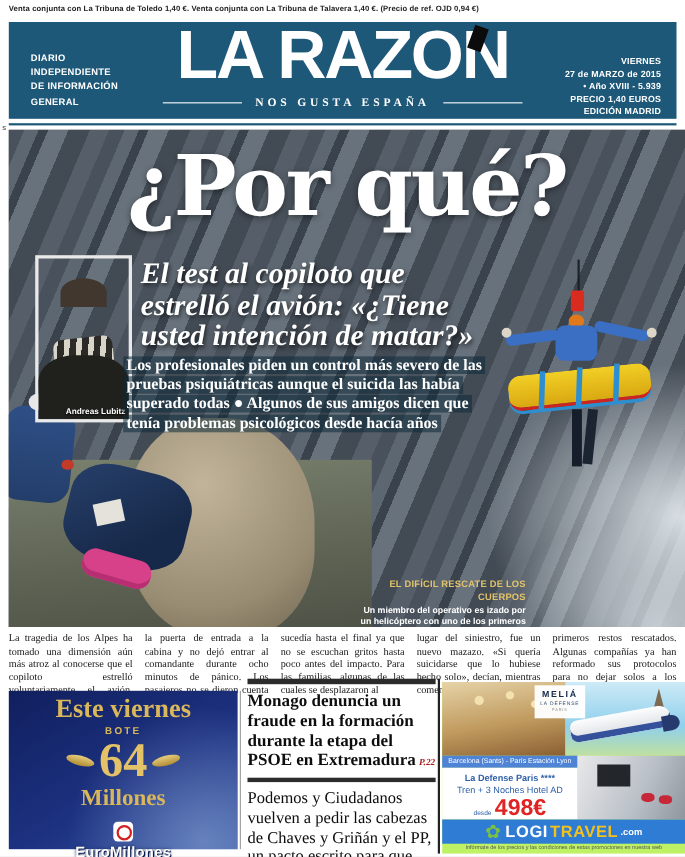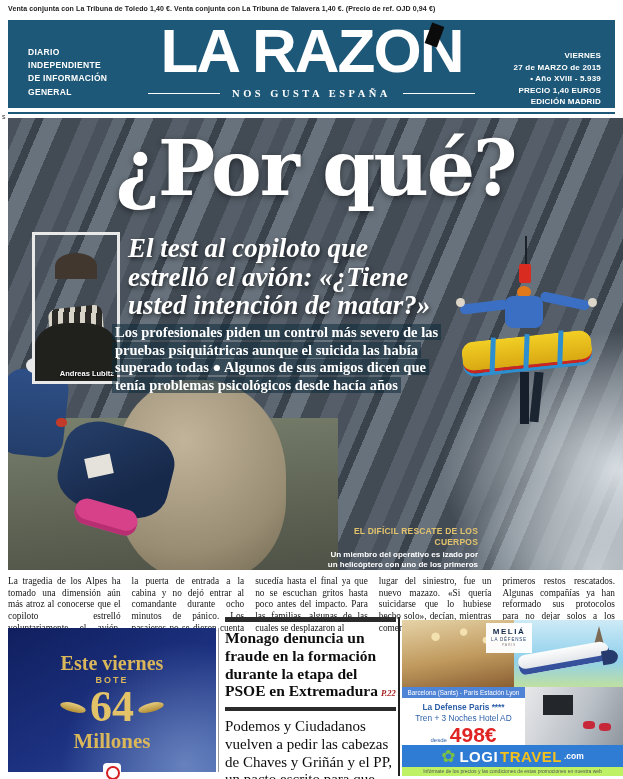--- a/index.html
+++ b/index.html
@@ -76,21 +76,21 @@
   .tarp-box { left:78px; top:338px; width:26px; height:20px; background:#e4e2da; transform:rotate(-12deg); }
   .sled { left:66px; top:386px; width:64px; height:26px; border-radius:12px; background:#d6418a; transform:rotate(16deg); box-shadow:inset 0 -5px 0 #b72f72; }
 
   
   .bodystrip { left:8px; top:576px; width:607px; display:flex; gap:11px; }
   .bodystrip p { flex:1; font-family:"Liberation Serif", serif; font-size:9.3px; line-height:1.26; color:#141414; text-align:justify; }
 
   
   .emad { left:8px; top:628px; width:208px; height:144px; text-align:center; color:#d9b75a;
     background:radial-gradient(circle at 85% 95%, rgba(150,175,220,.55), transparent 55%), linear-gradient(150deg,#101f5e,#1c3180 55%, #31509e); }
-  .em-l1 { font-family:"Liberation Serif", serif; font-weight:bold; font-size:20px; padding-top:24px; color:#d9b75a; }
+  .em-l1 { font-family:"Liberation Serif", serif; font-weight:bold; font-size:24px; padding-top:4px; color:#d9b75a; }
   .em-l2 { font-size:9px; font-weight:bold; letter-spacing:2px; color:#d9b75a; }
   .em-num-row { display:flex; align-items:center; justify-content:center; gap:4px; }
   .em-num { font-family:"Liberation Serif", serif; font-weight:bold; font-size:44px; line-height:1.0; color:#e3c268; }
   .wing { width:26px; height:9px; border-radius:50% 50% 50% 50%; background:linear-gradient(#e8cd7e,#b08c34); }
   .wing.l { transform:rotate(14deg); } .wing.r { transform:rotate(-14deg); }
   .em-l3 { font-family:"Liberation Serif", serif; font-weight:bold; font-size:21px; color:#d9b75a; }
   .em-logo { margin-top:9px; display:flex; flex-direction:column; align-items:center; gap:2px; }
   .em-icon { width:18px; height:18px; background:#fff; border-radius:4px; position:relative; }
   .em-icon::after { content:""; position:absolute; left:3px; top:3px; width:10px; height:10px; border:2px solid #d42020; border-radius:50%; }
   .em-brand { color:#fff; font-weight:bold; font-size:13.5px; text-shadow:0 0 3px #0a1c50, 1px 1px 0 #0a1c50; letter-spacing:.2px; }

